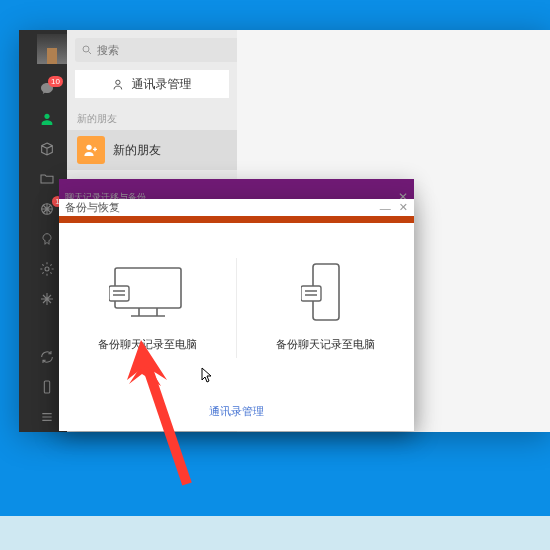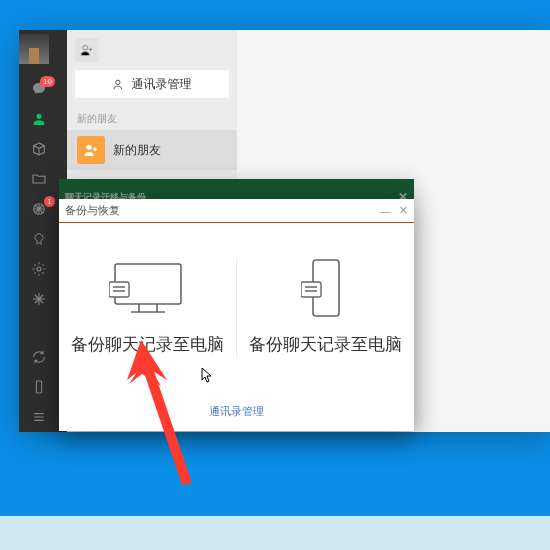--- a/index.html
+++ b/index.html
@@ -20,21 +20,21 @@
   }
   .app {
     position: absolute; left: 19px; top: 30px;
     width: 531px; height: 402px;
     background: #fff;
     display: flex;
     box-shadow: 0 5px 30px rgba(0,0,0,0.3);
   }
   .sidebar {
     width: 48px; background: #2e2e2e;
-    display: flex; flex-direction: column; align-items: flex-start;
+    display: flex; flex-direction: column; align-items: flex-end;
     padding-top: 4px;
   }
   .sidebar .avatar {
     width: 30px; height: 30px;
     background: linear-gradient(#3a3a3a,#777);
     margin-bottom: 10px;
     position: relative; overflow:hidden;
   }
   .sidebar .avatar::after{
     content:""; position:absolute; left:10px; top:14px; width:10px; height:16px;
@@ -97,48 +97,48 @@
   .friend-row .fn { font-size:12px; color:#333; }
 
   .content-area { flex:1; background:#f5f5f5; }
 
   
   .dlg1 {
     position:absolute; left:59px; top:179px; width:355px; height:252px;
     background:#fff; box-shadow:0 3px 20px rgba(0,0,0,0.2);
   }
   .dlg1-title {
-    height:36px; background:#14532d; display:flex; align-items:center;
-    justify-content:space-between; padding:0 6px; font-size:9px; color:#999;font-weight:bold;
+    height:36px; background:#701a75; display:flex; align-items:center;
+    justify-content:space-between; padding:0 6px; font-size:9px; color:#999;
   }
   .dlg1-close { cursor:pointer; color:#999; font-size:12px; }
 
   
   .dlg2 {
     position:absolute; left:59px; top:199px; width:355px; height:232px;
     background:#fff; box-shadow:0 6px 25px rgba(0,0,0,0.3);
     display:flex; flex-direction:column;
   }
   .dlg2-title {
     height:24px; background:#fff; display:flex; align-items:center;
     justify-content:space-between; padding:0 6px; font-size:11px; color:#555;
-    border-bottom:1px solid #c2410c;
+    border-bottom:7px solid #c2410c;
   }
   .dlg2-ctrl { display:flex; gap:8px; align-items:center; }
   .dlg2-ctrl span { cursor:pointer; color:#999; font-size:11px; }
   .options {
     flex:1; display:flex; align-items:center; justify-content:center; gap:0;
   }
   .option {
     width:50%; display:flex; flex-direction:column; align-items:center;
     gap:14px; cursor:pointer;
   }
   .option .pic { width:80px; height:60px; display:flex; align-items:center; justify-content:center; }
   .opt-divider { width:1px; height:100px; background:#ececec; }
-  .opt-label { font-size:17px; color:#333; }
+  .opt-label { font-size:11px; color:#333; }
   .footer-link {
     text-align:center; padding:12px 0; font-size:11px; color:#4a77d4;
     cursor:pointer;
   }
 
   .cursor-ptr {
     position:absolute; left:201px; top:367px; width:12px; height:16px;
   }
 
   .arrow {
@@ -224,20 +224,27 @@
     </div>
     <div class="side-item">
       <svg viewBox="0 0 24 24">
           <path stroke="currentColor" stroke-width="1.8" d="M5 7h14M5 12h14M5 17h14"></path>
         </svg>
     </div>
   </div>
 
   <div class="contacts">
     <div class="search-row">
+      <div class="search">
+        <svg viewBox="0 0 24 24">
+            <circle cx="10" cy="10" r="6" fill="none" stroke="#999" stroke-width="2"></circle>
+            <path stroke="#999" stroke-width="2" d="M15 15l5 5"></path>
+          </svg>
+        <input placeholder="搜索" style="">
+      </div>
       <div class="addbtn">
         <svg width="14" height="14" viewBox="0 0 24 24">
             <circle cx="9" cy="8" r="4" fill="none" stroke="#888" stroke-width="1.6"></circle>
             <path stroke="#888" stroke-width="1.6" d="M2 21c0-4 3-6 7-6s7 2 7 6M18 8v6M15 11h6"></path>
           </svg>
       </div>
     </div>
     <div class="manage-btn">
       <svg viewBox="0 0 24 24">
           <circle cx="9" cy="8" r="4" fill="none" stroke="#333" stroke-width="1.5"></circle>

